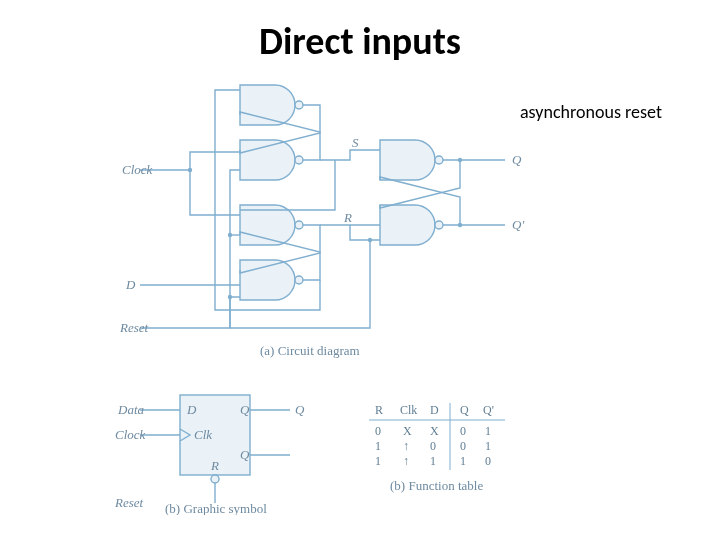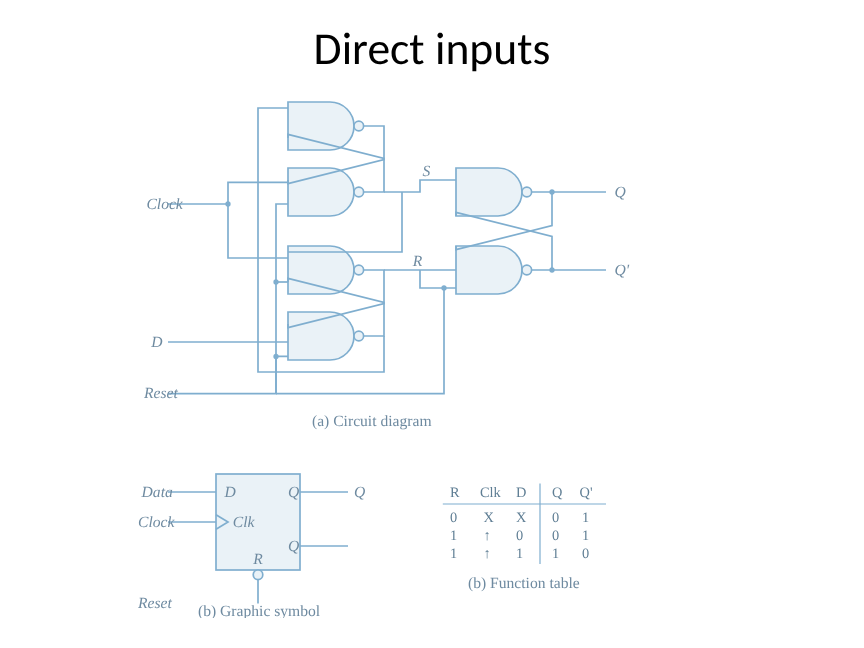--- a/index.html
+++ b/index.html
@@ -1,34 +1,35 @@
 <!DOCTYPE html>
 <html><head>
 <meta charset="utf-8">
 <style>
   html,body{margin:0;padding:0;width:720px;height:540px;background:#fff;font-family:"Calibri","Segoe UI",Arial,sans-serif;color:#000}
   .slide{position:relative;width:720px;height:540px}
-  .title{position:absolute;left:0;width:720px;top:18px;text-align:center;font-size:38px;font-weight:400}
+  .title{position:absolute;left:0;width:720px;top:18px;text-align:center;font-size:38px;font-weight:700}
   .caption{position:absolute;left:520px;top:80px;font-size:18px;line-height:1.2}
   svg{position:absolute}
   .wire{stroke:#7faecf;stroke-width:1.4;fill:none}
   .junction{fill:#7faecf}
   .gate-fill{fill:#eaf2f7;stroke:#7faecf;stroke-width:1.4}
   .textpin{font-family:"Times New Roman",serif;font-size:13px;fill:#6e8aa0;font-style:italic}
   .capt{font-family:"Times New Roman",serif;font-size:13px;fill:#6e8aa0}
   .tbl{font-family:"Times New Roman",serif;font-size:12px;fill:#5f7e94}
   .tline{stroke:#7faecf;stroke-width:1}
 </style>
 </head>
 <body>
 <div class="slide">
 
 <div class="title">Direct inputs</div>
 <div class="caption">
   <br>
+  <span>asynchronous reset</span>
 </div>
 
 <svg style="left:120px;top:70px" width="410" height="290" viewBox="0 0 410 290">
 
   <g>
     <path class="gate-fill" d="M120 15 h35 a20 20 0 0 1 0 40 h-35 z"></path>
     <circle class="gate-fill" cx="179" cy="35" r="4"></circle>
   </g>
   <g>
     <path class="gate-fill" d="M120 70 h35 a20 20 0 0 1 0 40 h-35 z"></path>

